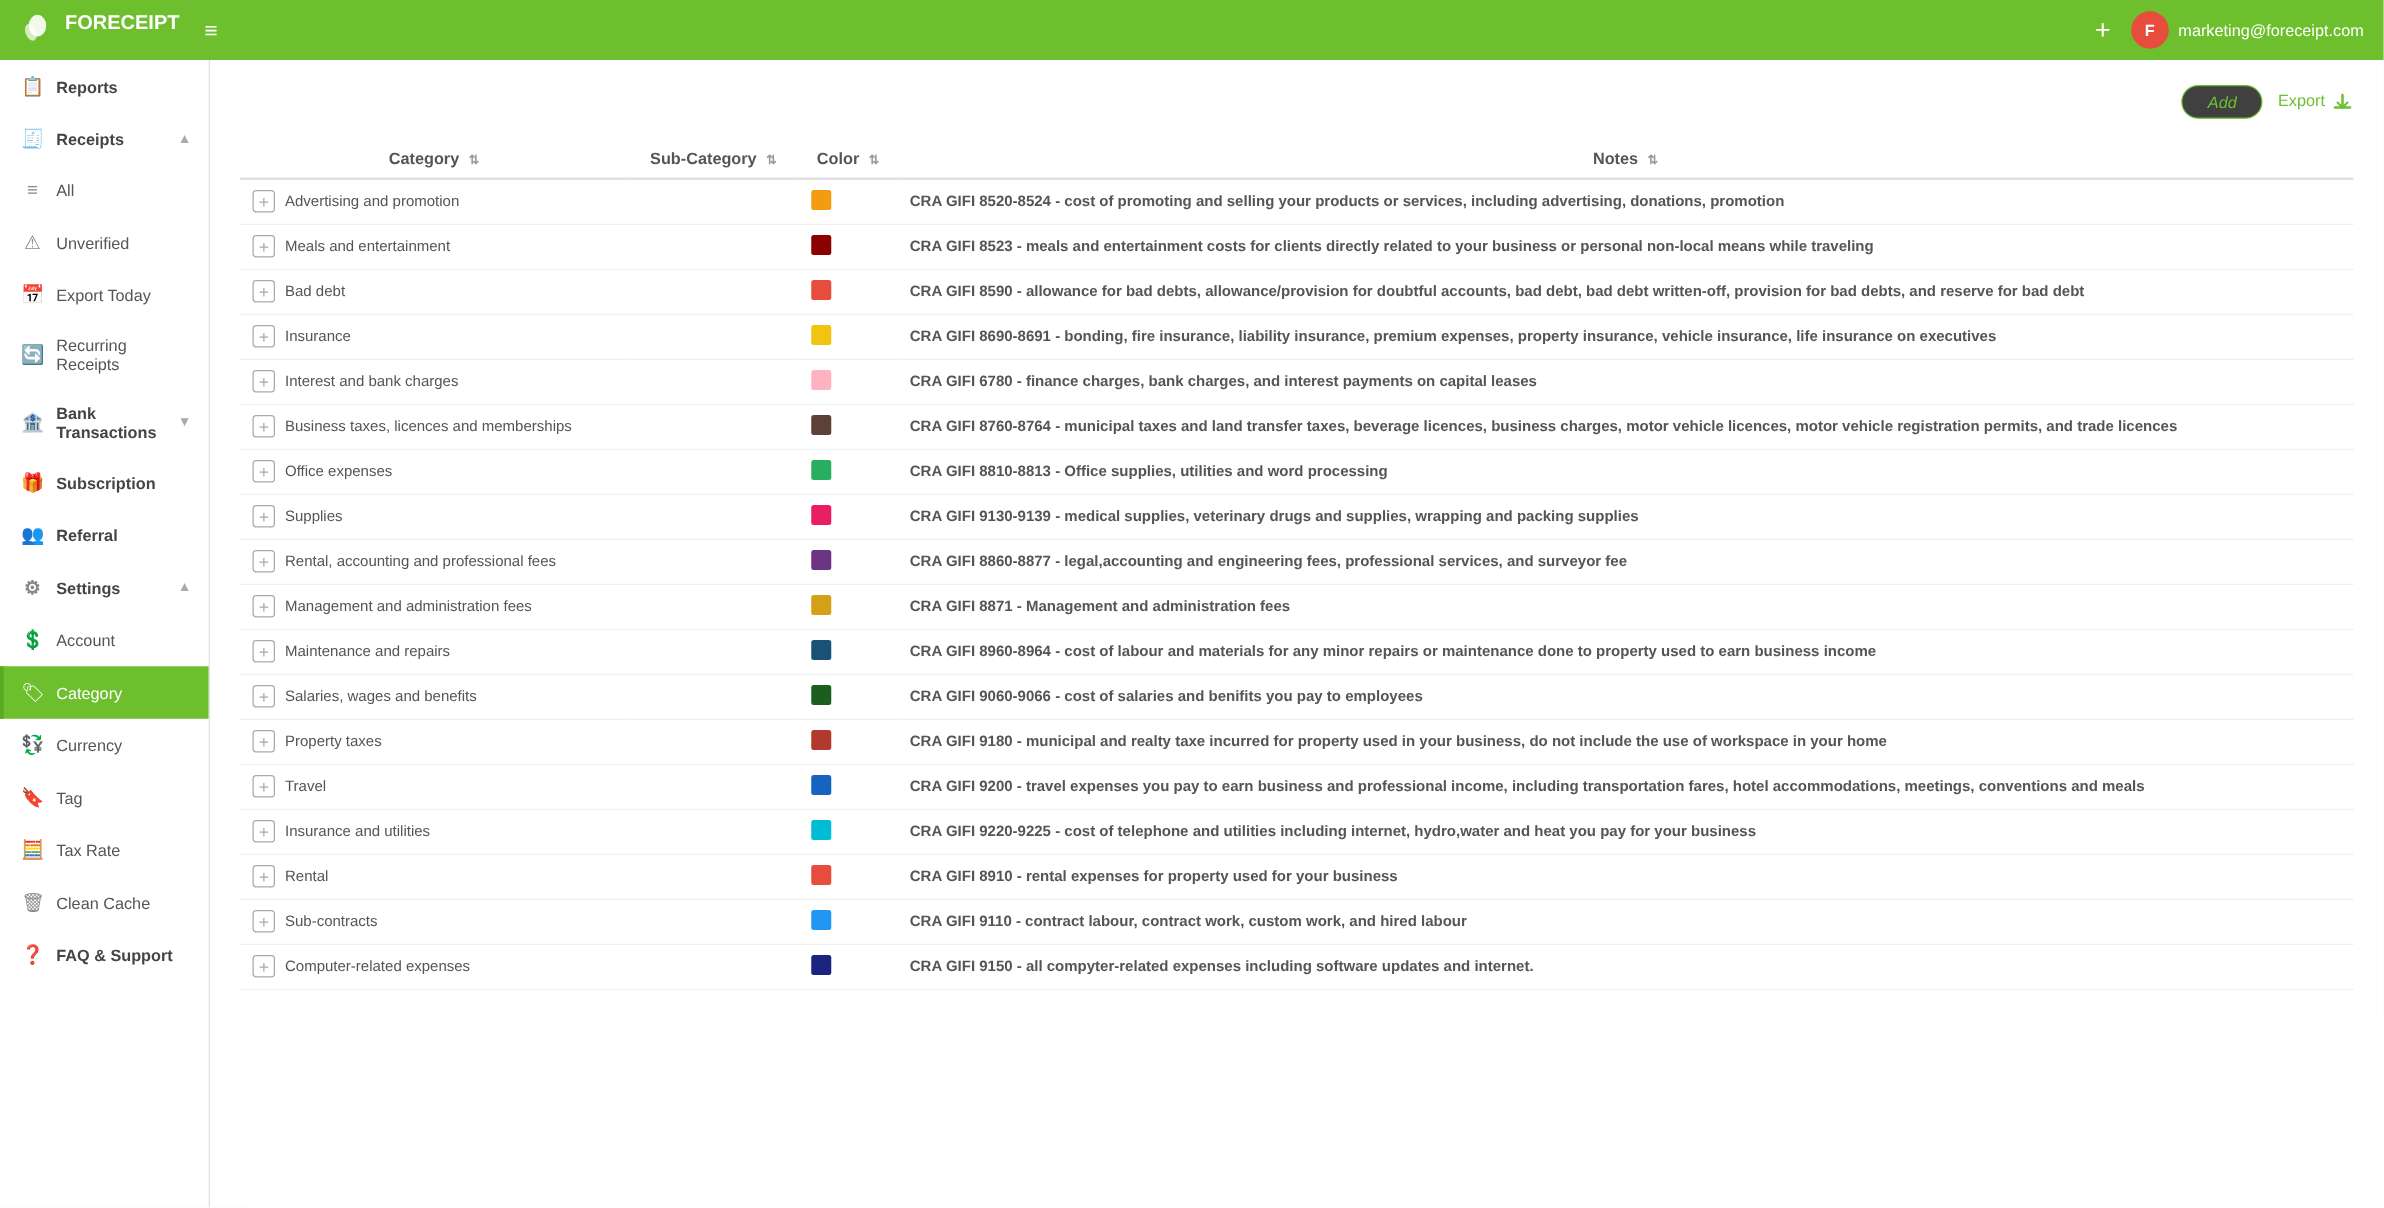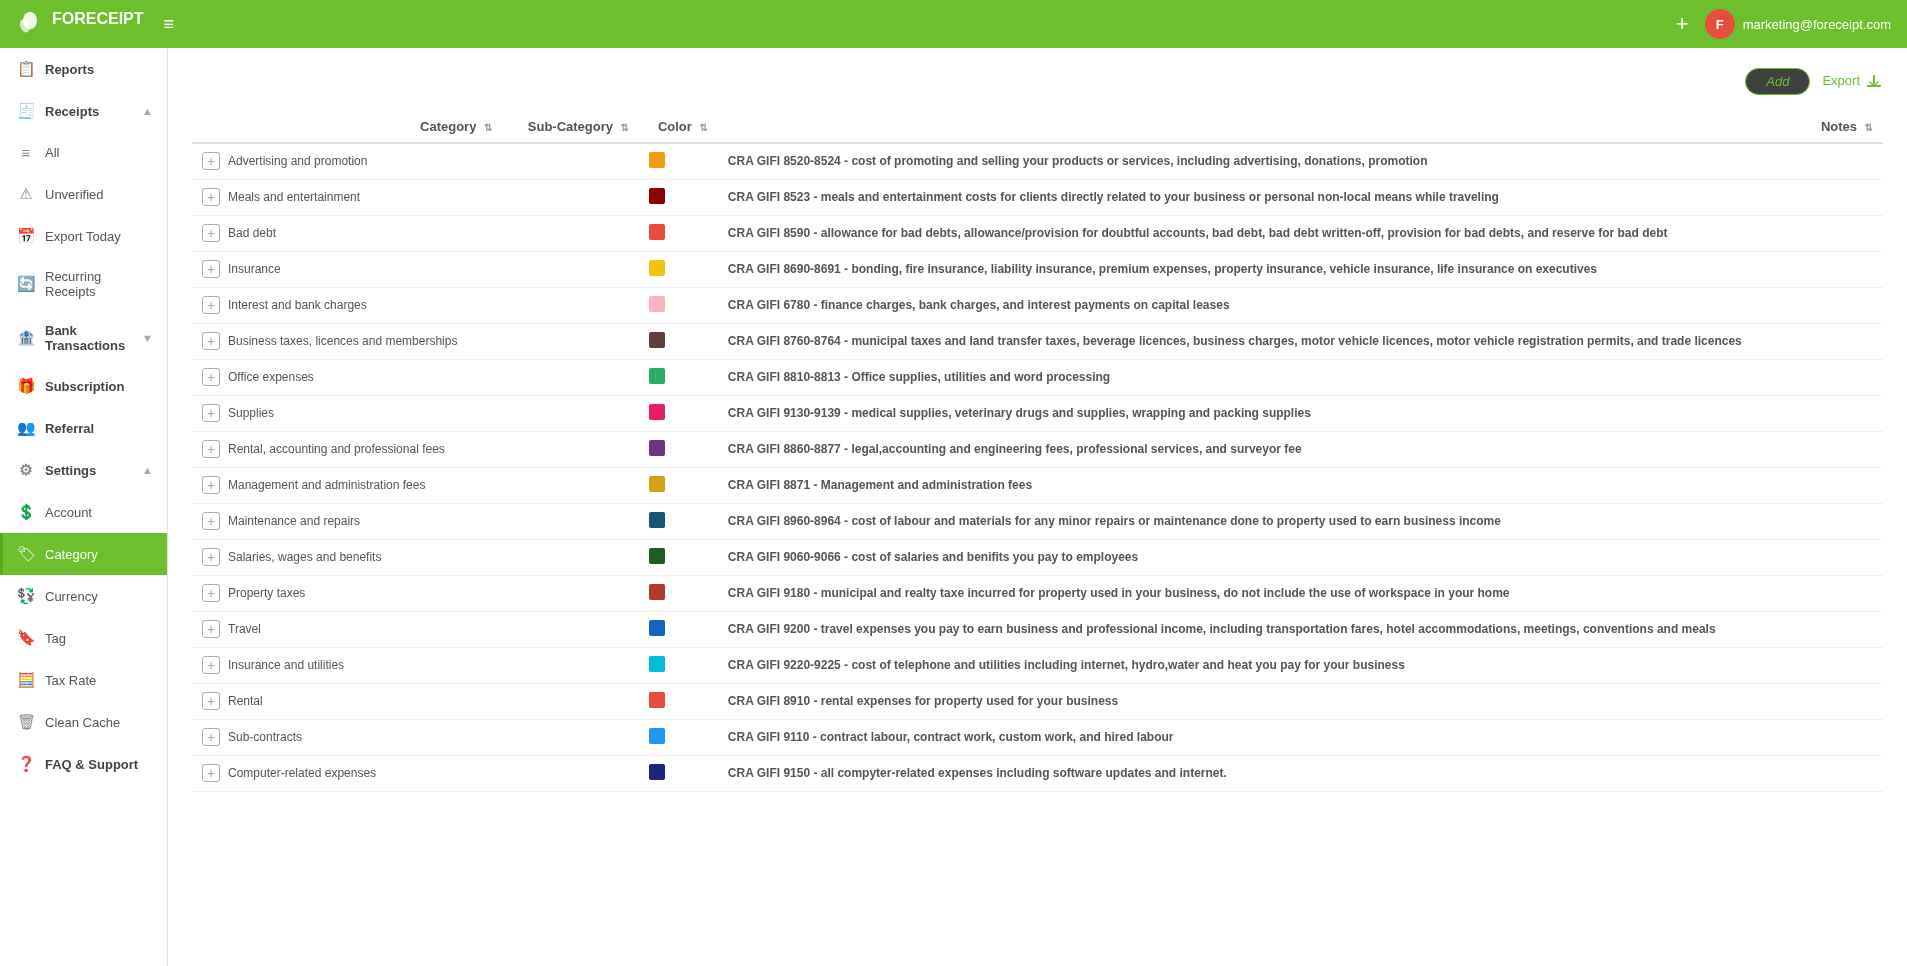--- a/index.html
+++ b/index.html
@@ -150,21 +150,21 @@
       align-items: flex-start;
       gap: 5px;
     }
 
     
     .category-table {
       width: 100%;
       border-collapse: collapse;
     }
     .category-table th {
-      text-align: right;
+      text-align: center;
       padding: 8px 10px;
       border-bottom: 2px solid #e0e0e0;
       color: #555;
       font-weight: 600;
       font-size: 13px;
       white-space: nowrap;
     }
     .category-table th .sort-icon {
       font-size: 10px;
       color: #999;

